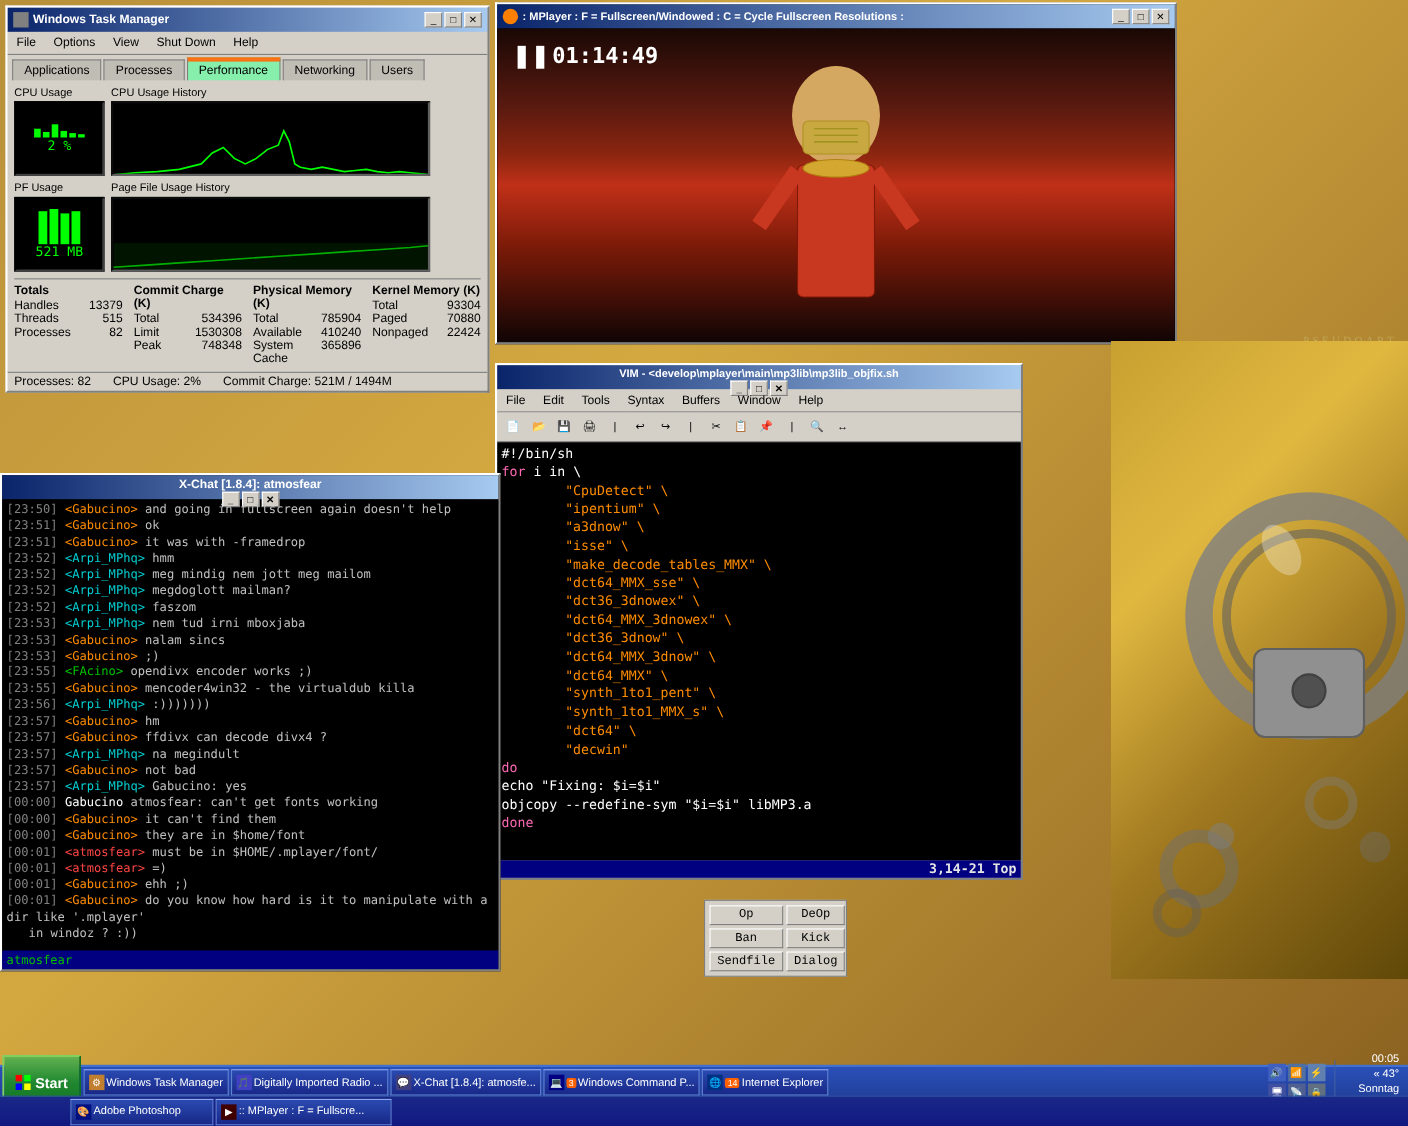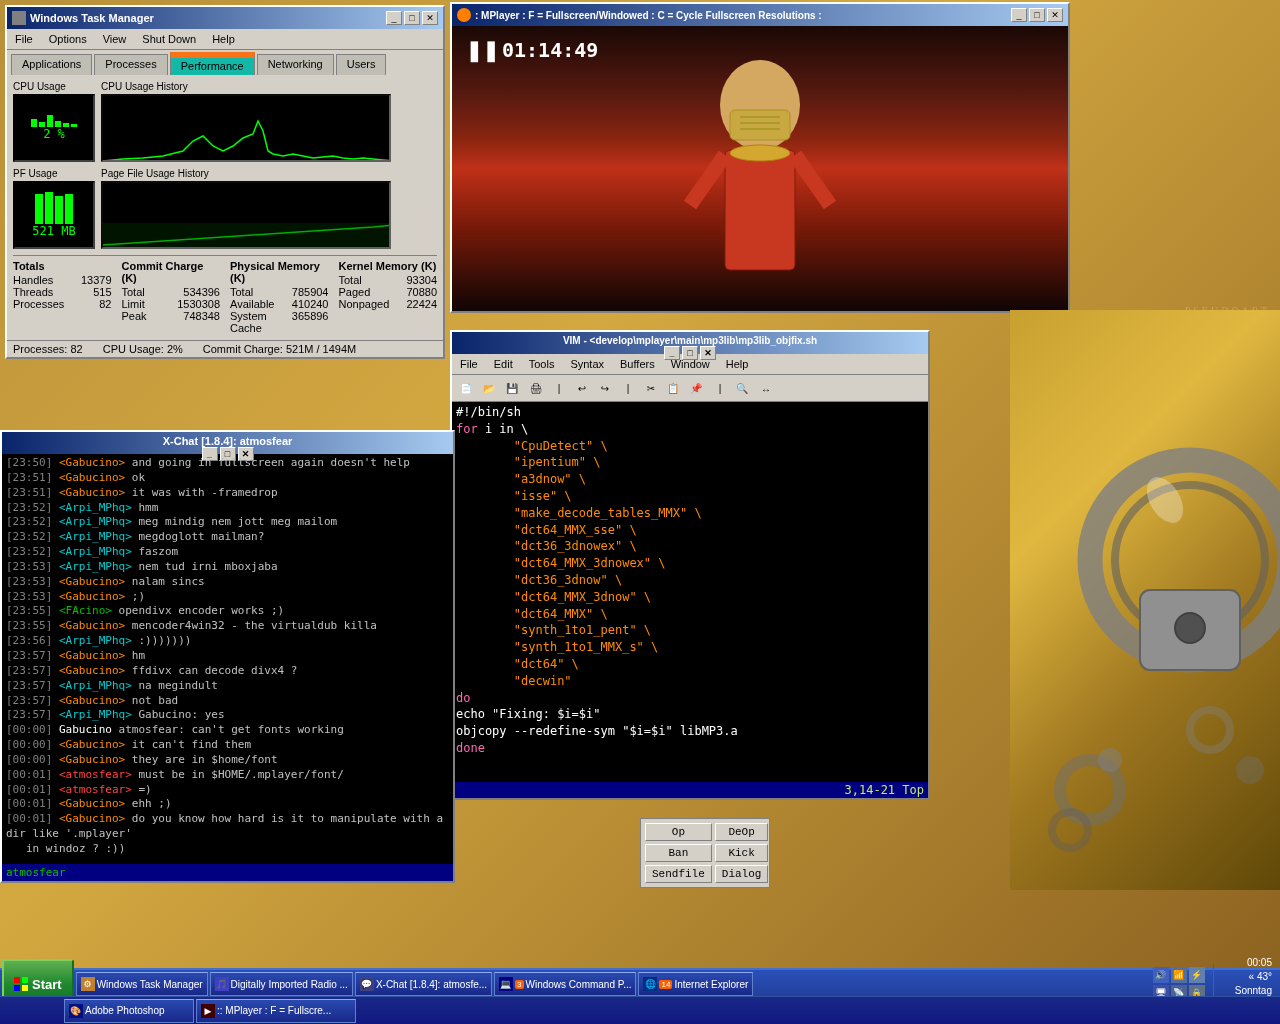--- a/index.html
+++ b/index.html
@@ -90,22 +90,22 @@
     .tab-item {
       padding: 3px 10px;
       background: #c0bdb5;
       border: 1px solid #808080;
       border-bottom: none;
       cursor: pointer;
       font-size: 11px;
     }
 
     .tab-item.active {
-      background: #14b8a6;
-      border-top: 6px solid #f97316;
+      background: #86efac;
+      border-top: 4px solid #f97316;
       padding-top: 2px;
       margin-top: -2px;
       z-index: 1;
     }
 
     .task-content {
       padding: 6px;
       background: #d4d0c8;
     }
 
@@ -194,26 +194,27 @@
       overflow: hidden;
       position: relative;
     }
 
     .vim-line { line-height: 1.4; white-space: pre; }
     .vim-keyword { color: #ff69b4; }
     .vim-string { color: #ff8c00; }
     .vim-normal { color: #fff; }
     .vim-status-bar {
       background: #000080;
-      color: #bef264;
+      color: #e5e5e5;
       padding: 1px 4px;
       font-family: monospace;
       font-size: 12px;
       display: flex;
       justify-content: space-between;
+      font-weight: bold;
     }
 
     .irc-line { line-height: 1.35; }
     .irc-time { color: #808080; }
     .irc-nick-orange { color: #ff8c00; }
     .irc-nick-cyan { color: #00ced1; }
     .irc-nick-green { color: #00c000; }
     .irc-nick-red { color: #ff4444; }
     .irc-nick-white { color: #ffffff; }
     .irc-msg { color: #c0c0c0; }

